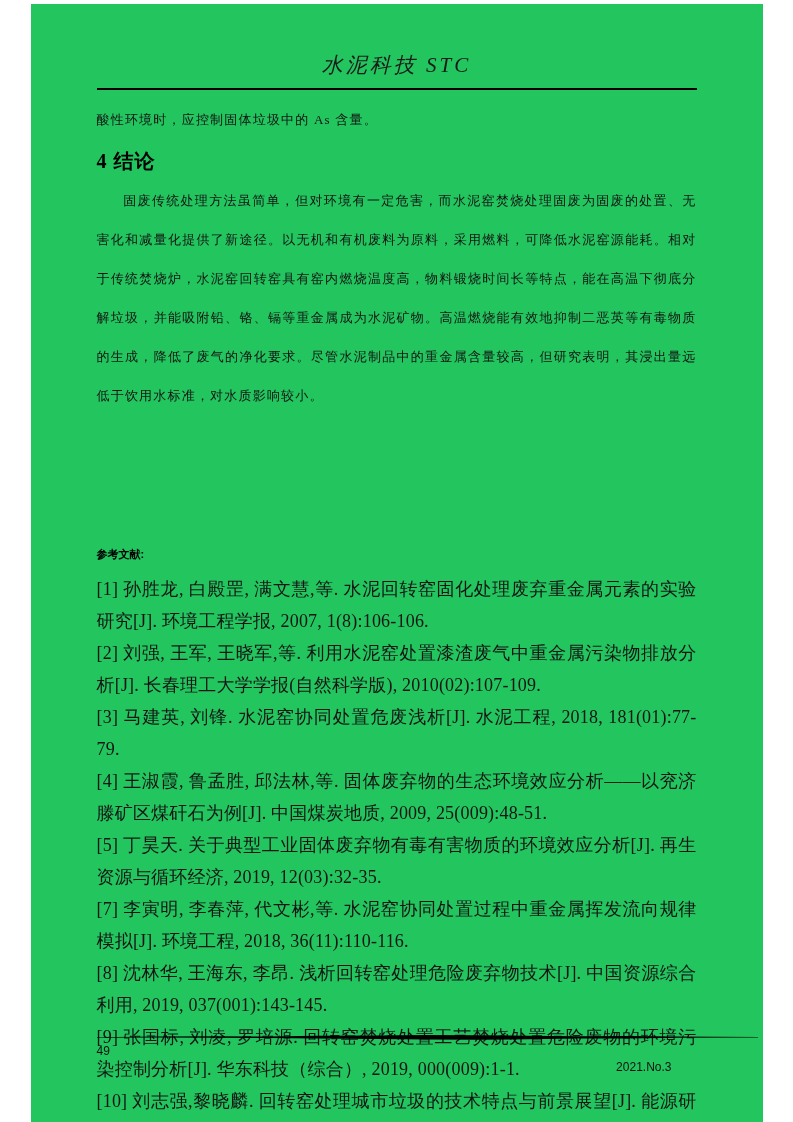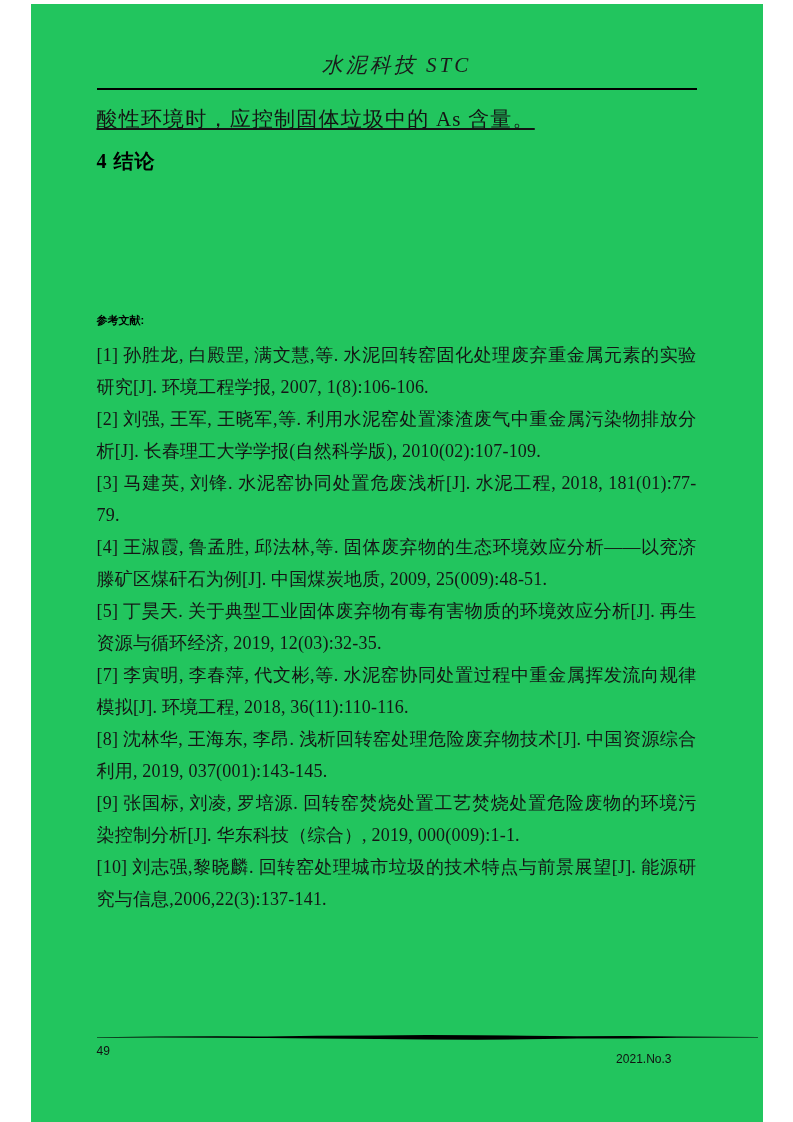--- a/index.html
+++ b/index.html
@@ -23,25 +23,24 @@
     line-height: 30px;
     color: #1a1a1a;
   }
   .header-rule {
     margin: 8px 66px 0 66px;
     border-top: 2px solid #000000;
     height: 0;
   }
   .body-text {
     margin: 10px 66px 0 66px;
-    font-size: 21px;
+    font-size: 13px;
     line-height: 39px;
     letter-spacing: 1.2px;
     color: #141414;
-    text-decoration: underline;
   }
   .carryover { margin-top: 10px; }
   .section-heading {
     margin: 2px 66px 0 66px;
     font-family: Liberation Serif, serif;
     font-size: 20px;
     font-weight: bold;
     line-height: 40px;
     color: #000000;
     letter-spacing: 1px;
@@ -86,37 +85,38 @@
     line-height: 16px;
     color: #111111;
   }
   .page-number {
     display: block;
     text-align: left;
   }
   .issue {
     position: absolute;
     right: 25px;
-    top: 8px;
+    top: 16px;
   }
 </style>
 </head>
 <body>
 
 <div class="page">
 
   <div class="header">
     <div class="journal-title">水泥科技 STC</div>
     <div class="header-rule"></div>
   </div>
 
   <div class="body-text carryover">酸性环境时，应控制固体垃圾中的 As 含量。</div>
 
   <div class="section-heading">4 结论</div>
 
+  <div class="body-text conclusion">固废传统处理方法虽简单，但对环境有一定危害，而水泥窑焚烧处理固废为固废的处置、无害化和减量化提供了新途径。以无机和有机废料为原料，采用燃料，可降低水泥窑源能耗。相对于传统焚烧炉，水泥窑回转窑具有窑内燃烧温度高，物料锻烧时间长等特点，能在高温下彻底分解垃圾，并能吸附铅、铬、镉等重金属成为水泥矿物。高温燃烧能有效地抑制二恶英等有毒物质的生成，降低了废气的净化要求。尽管水泥制品中的重金属含量较高，但研究表明，其浸出量远低于饮用水标准，对水质影响较小。</div>
 
   <div class="refs-heading">参考文献:</div>
 
   <div class="refs">
     <p>[1] 孙胜龙, 白殿罡, 满文慧,等. 水泥回转窑固化处理废弃重金属元素的实验研究[J]. 环境工程学报, 2007, 1(8):106-106.</p>
     <p>[2] 刘强, 王军, 王晓军,等. 利用水泥窑处置漆渣废气中重金属污染物排放分析[J]. 长春理工大学学报(自然科学版), 2010(02):107-109.</p>
     <p>[3] 马建英, 刘锋. 水泥窑协同处置危废浅析[J]. 水泥工程, 2018, 181(01):77-79.</p>
     <p>[4] 王淑霞, 鲁孟胜, 邱法林,等. 固体废弃物的生态环境效应分析——以兖济滕矿区煤矸石为例[J]. 中国煤炭地质, 2009, 25(009):48-51.</p>
     <p>[5] 丁昊天. 关于典型工业固体废弃物有毒有害物质的环境效应分析[J]. 再生资源与循环经济, 2019, 12(03):32-35.</p>
     <p>[7] 李寅明, 李春萍, 代文彬,等. 水泥窑协同处置过程中重金属挥发流向规律模拟[J]. 环境工程, 2018, 36(11):110-116.</p>

